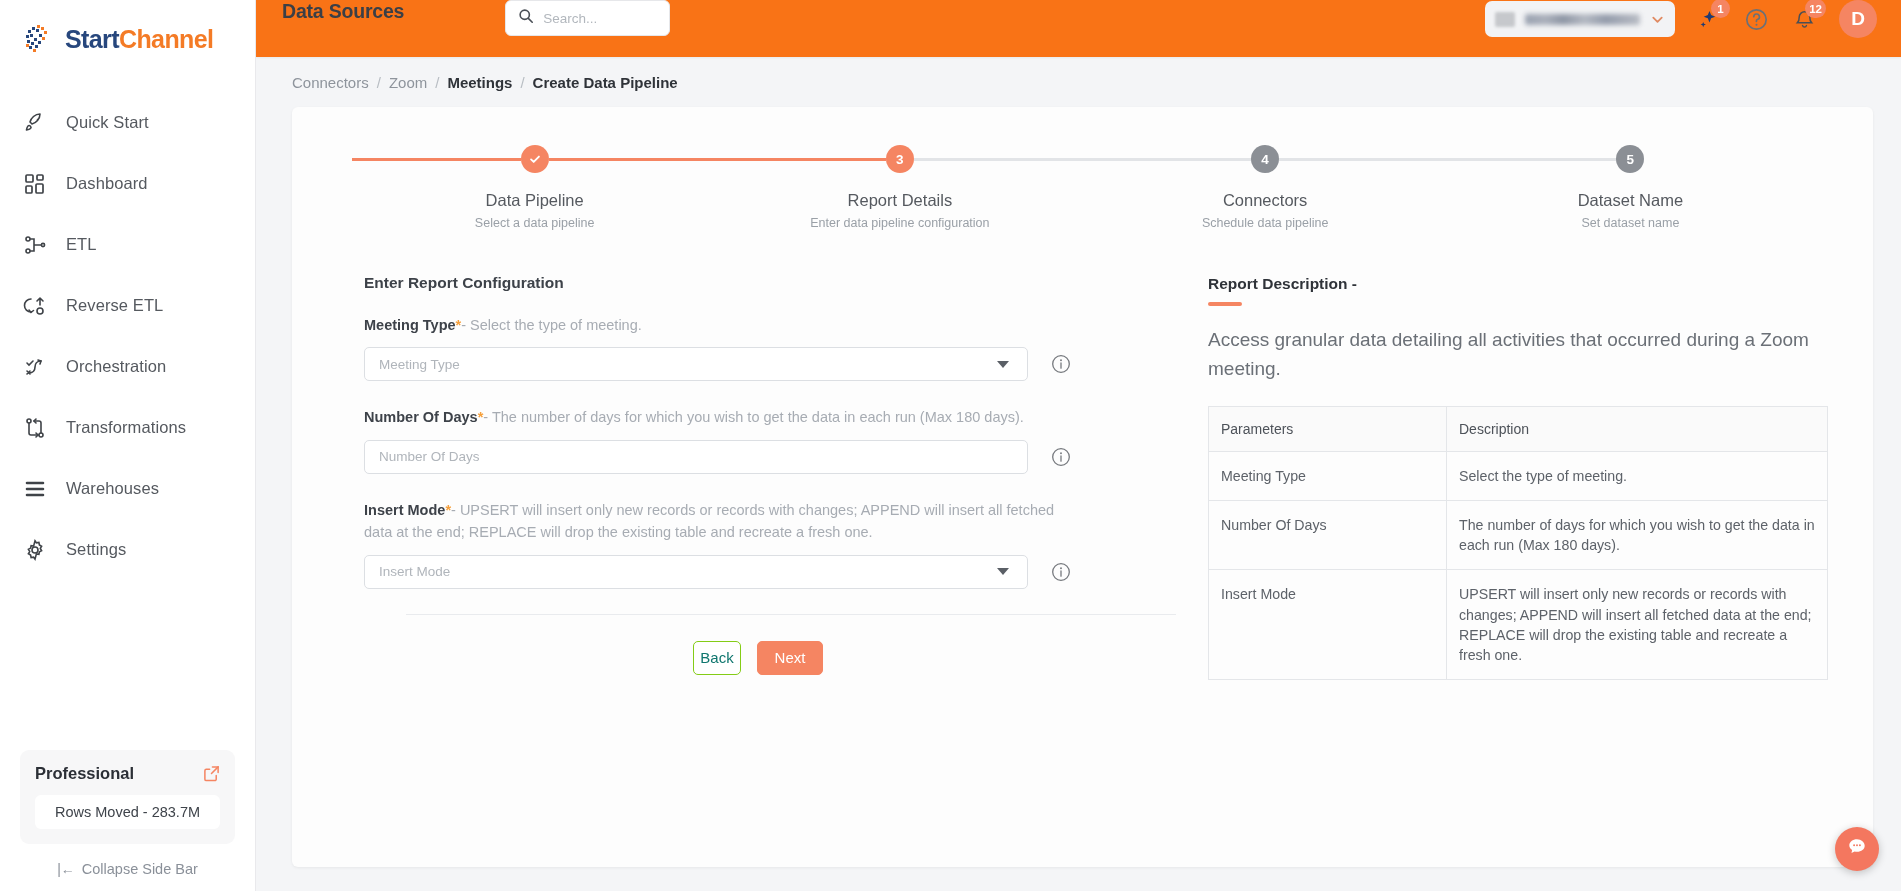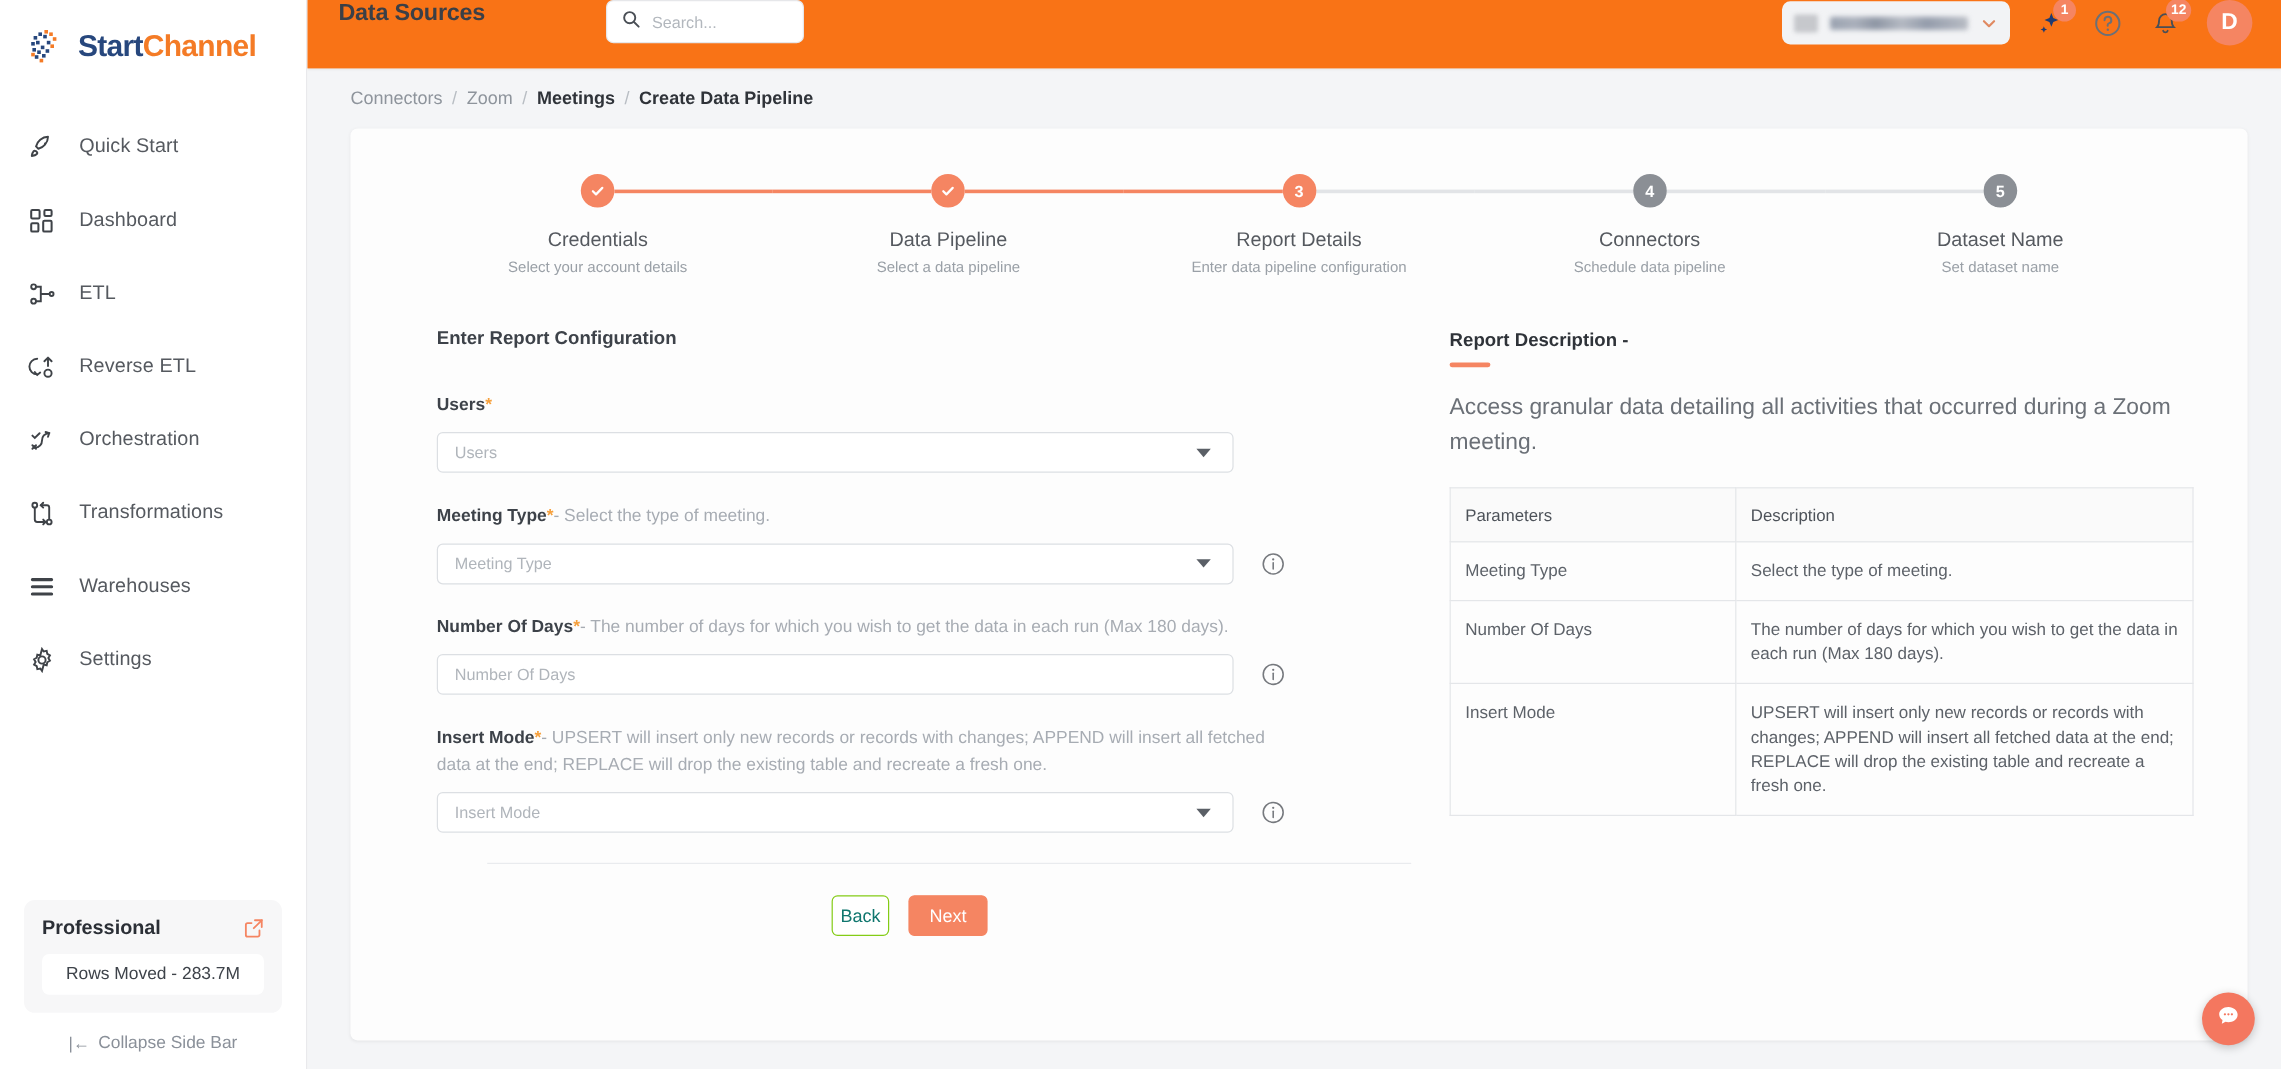--- a/index.html
+++ b/index.html
@@ -118,21 +118,21 @@
   .line.orange { background:#f58562; }
   .line.grey { background:#e2e4e7; }
   .step-title { margin-top:18px; font-size:16.5px; color:#55595f; }
   .step-sub { margin-top:6px; font-size:12.5px; color:#9aa0a7; }
 
   
   .body-cols { display:flex; padding:44px 60px 0 60px; gap:0; }
   .col-left { width:800px; flex:0 0 800px; padding-left:12px; }
   .col-right { flex:1; padding-left:56px; padding-top:1px; }
 
-  .form-heading { font-size:15.5px; font-weight:700; color:#3d4249; margin-bottom:35px; }
+  .form-heading { font-size:15.5px; font-weight:700; color:#3d4249; margin-bottom:22px; }
   .field { margin-bottom:25px; }
   .flabel { font-size:14.5px; color:#3d4249; font-weight:700; line-height:1.55; max-width:700px; }
   .flabel .star { color:#f6a03c; font-weight:700; }
   .flabel .hint { color:#a7acb3; font-weight:400; }
   .input-row { display:flex; align-items:center; gap:22px; margin-top:11px; }
   .sel, .txt {
     width:664px; height:34px; border:1px solid #dcdfe3; border-radius:5px; background:#fff;
     display:flex; align-items:center; padding:0 14px; font-size:13.5px; color:#b0b5bb;
     position:relative; cursor:pointer;
   }
@@ -379,32 +379,20 @@
         <span class="bc">Zoom</span>
         <span class="bc sep">/</span>
         <span class="bc strong">Meetings</span>
         <span class="bc sep">/</span>
         <span class="bc strong">Create Data Pipeline</span>
       </div>
 
       <section class="card">
 
         <div class="stepper">
-          <div class="step">
-            <div class="step-row">
-              <span class="line right orange"></span>
-              <span class="bullet done">
-                <svg viewBox="0 0 16 16" width="14" height="14" fill="none" stroke="#fff" stroke-width="2.1" stroke-linecap="round" stroke-linejoin="round">
-                    <path d="M3.5 8.4l3 3 6-6.2"></path>
-                  </svg>
-              </span>
-            </div>
-            <span class="step-title">Credentials</span>
-            <span class="step-sub">Select your account details</span>
-          </div>
 
           <div class="step">
             <div class="step-row">
               <span class="line left orange"></span>
               <span class="line right orange"></span>
               <span class="bullet done">
                 <svg viewBox="0 0 16 16" width="14" height="14" fill="none" stroke="#fff" stroke-width="2.1" stroke-linecap="round" stroke-linejoin="round">
                     <path d="M3.5 8.4l3 3 6-6.2"></path>
                   </svg>
               </span>
@@ -441,31 +429,20 @@
             <span class="step-title">Dataset Name</span>
             <span class="step-sub">Set dataset name</span>
           </div>
         </div>
 
         <div class="body-cols">
 
           <div class="col-left">
             <div class="form-heading">Enter Report Configuration</div>
 
-            <div class="field">
-              <div class="flabel">
-                <span>Users</span><span class="star">*</span><span class="hint"></span>
-              </div>
-              <div class="input-row">
-                <div class="sel">
-                  <span>Users</span>
-                  <span class="caret-tri"></span>
-                </div>
-              </div>
-            </div>
 
             <div class="field">
               <div class="flabel">
                 <span>Meeting Type</span><span class="star">*</span><span class="hint">- Select the type of meeting.</span>
               </div>
               <div class="input-row">
                 <div class="sel">
                   <span>Meeting Type</span>
                   <span class="caret-tri"></span>
                 </div>

